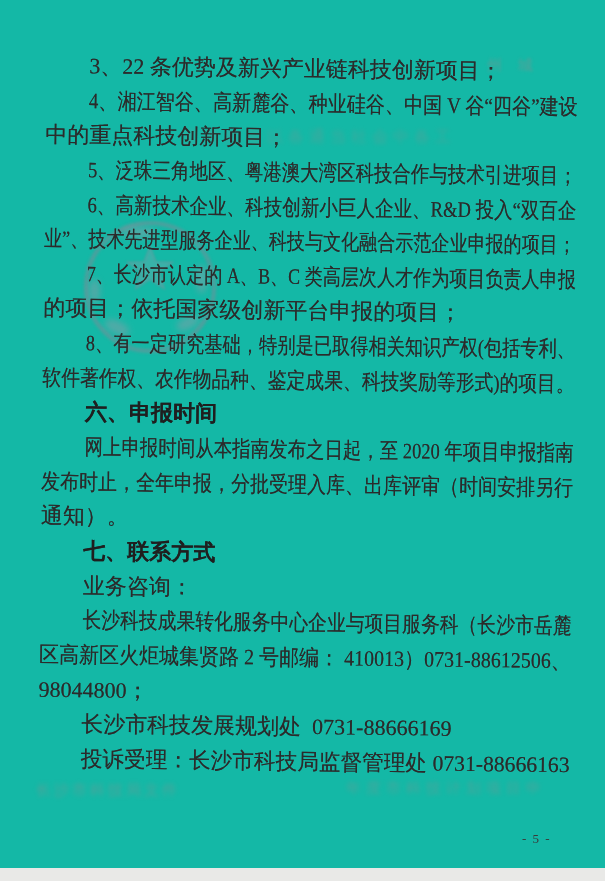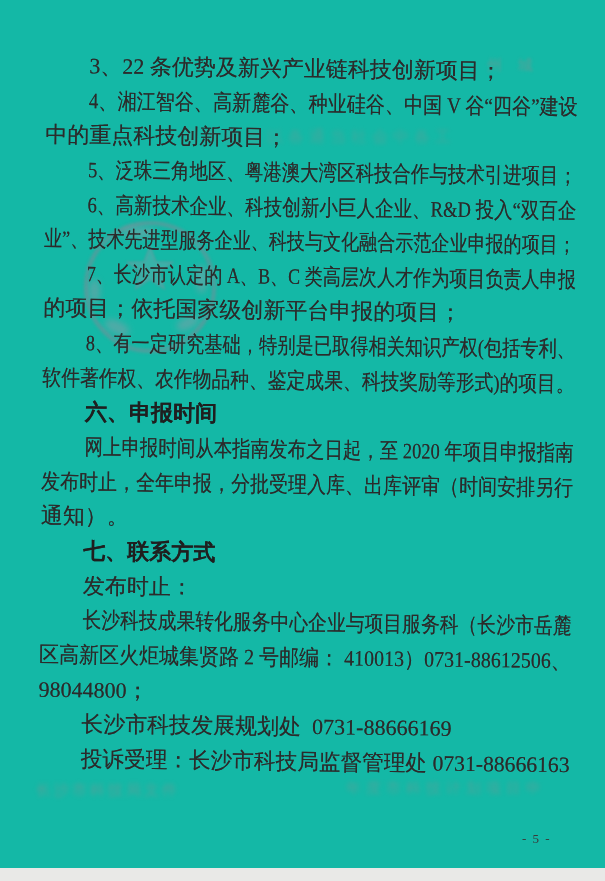--- a/index.html
+++ b/index.html
@@ -76,21 +76,21 @@
       <div class="line"><span style="transform: scaleX(0.820988);">业”、技术先进型服务企业、科技与文化融合示范企业申报的项目；</span></div>
       <div class="line indent"><span style="transform: scaleX(0.821849);">7、长沙市认定的 A、B、C 类高层次人才作为项目负责人申报</span></div>
       <div class="line"><span>的项目；依托国家级创新平台申报的项目；</span></div>
       <div class="line indent"><span style="transform: scaleX(0.828814);">8、有一定研究基础，特别是已取得相关知识产权(包括专利、</span></div>
       <div class="line"><span style="transform: scaleX(0.853933);">软件著作权、农作物品种、鉴定成果、科技奖励等形式)的项目。</span></div>
       <div class="line indent heading"><span>六、申报时间</span></div>
       <div class="line indent"><span style="transform: scaleX(0.838765);">网上申报时间从本指南发布之日起，至 2020 年项目申报指南</span></div>
       <div class="line"><span style="transform: scaleX(0.863636);">发布时止，全年申报，分批受理入库、出库评审（时间安排另行</span></div>
       <div class="line"><span>通知）。</span></div>
       <div class="line indent heading"><span>七、联系方式</span></div>
-      <div class="line indent"><span>发布时止：</span></div>
+      <div class="line indent"><span>业务咨询：</span></div>
       <div class="line indent"><span style="transform: scaleX(0.854895);">长沙科技成果转化服务中心企业与项目服务科（长沙市岳麓</span></div>
       <div class="line"><span style="transform: scaleX(0.909402);">区高新区火炬城集贤路 2 号邮编： 410013）0731-88612506、</span></div>
       <div class="line"><span>98044800；</span></div>
       <div class="line indent"><span>长沙市科技发展规划处  0731-88666169</span></div>
       <div class="line indent"><span style="transform: scaleX(0.983903);">投诉受理：长沙市科技局监督管理处 0731-88666163</span></div>
     </div>
 
   <div class="pagenum">- 5 -</div>
 
 </div>

